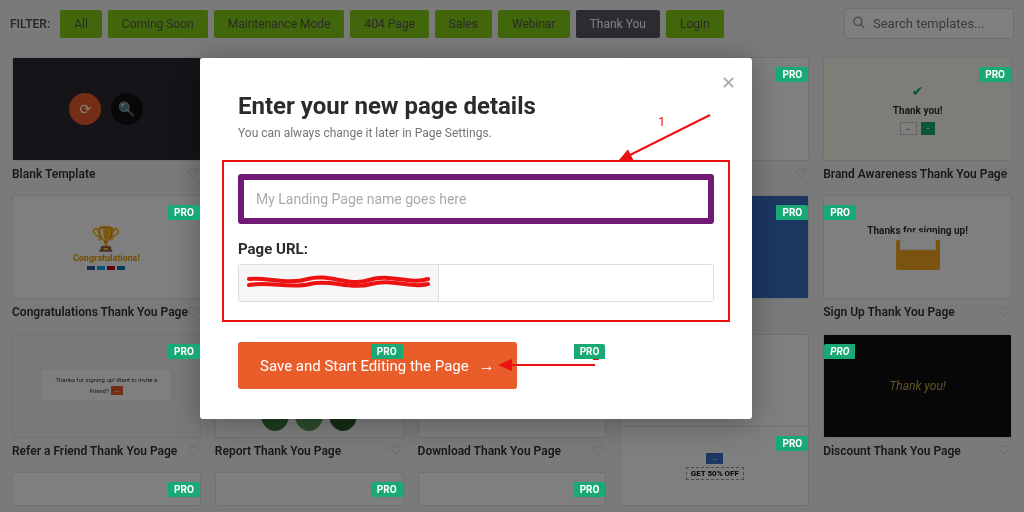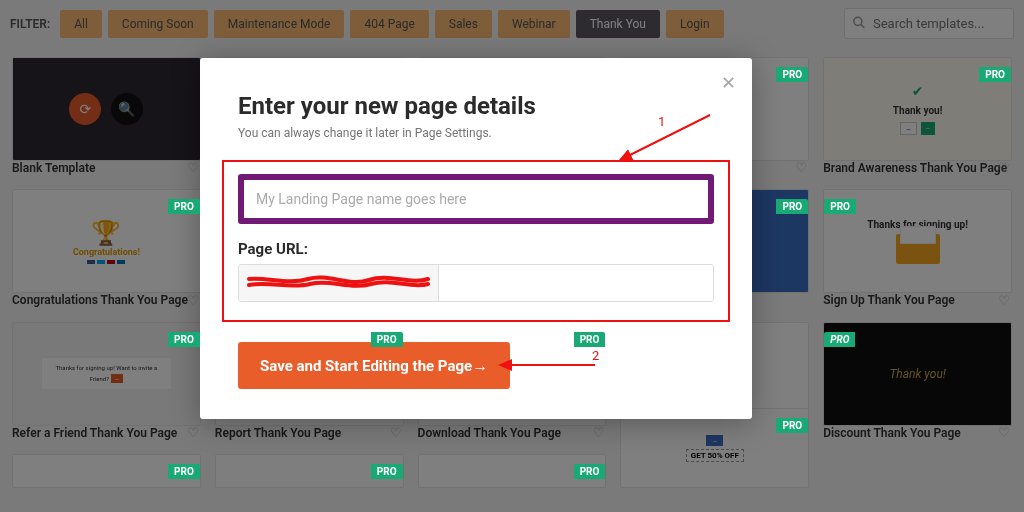--- a/index.html
+++ b/index.html
@@ -1,32 +1,32 @@
 <!DOCTYPE html>
 <html><head>
 <meta charset="utf-8">
 <style>
   * { box-sizing: border-box; margin: 0; padding: 0; font-family: -apple-system, BlinkMacSystemFont, "Segoe UI", Roboto, "Helvetica Neue", Arial, sans-serif; }
   body { width: 1024px; height: 512px; overflow: hidden; background: #f5f5f5; position: relative; }
 
   
   .filter-bar { display: flex; align-items: center; gap: 6px; padding: 8px 10px; font-size: 12px; color: #555; }
   .filter-label { font-weight: 600; color: #555; margin-right: 4px; }
-  .filter-pill { background: #fdba74; border: none; padding: 7px 14px; font-size: 12px; color: #555; cursor: pointer; border-radius: 2px; }
+  .filter-pill { background: #84cc16; border: none; padding: 7px 14px; font-size: 12px; color: #555; cursor: pointer; border-radius: 2px; }
   .filter-pill.active { background: #5a5560; color: #fff; }
   .search-wrap { margin-left: auto; position: relative; width: 170px; }
   .search-wrap .icon { position: absolute; left: 8px; top: 50%; transform: translateY(-50%); color: #999; font-size: 14px; }
   .search-input { width: 100%; padding: 7px 8px 7px 28px; border: 1px solid #ddd; border-radius: 3px; font-size: 13px; }
 
   
   .templates { display: grid; grid-template-columns: repeat(5, 1fr); gap: 14px; padding: 10px 12px; }
   .tpl { position: relative; }
   .tpl .thumb { position: relative; height: 104px; border: 1px solid #e5e5e5; background: #fff; border-radius: 2px; overflow: hidden; }
   .tpl .pro { position: absolute; top: 9px; right: 0; background: #19a974; color: #fff; font-size: 10px; font-weight: 700; padding: 2px 6px; border-top-right-radius: 2px; z-index: 2; }
-  .tpl .title { font-size: 12px; font-weight: 600; color: #333; line-height: 1.2; }
+  .tpl .title { font-size: 12px; font-weight: 600; color: #333; margin-top: 6px; line-height: 1.2; }
   .tpl .fav { position: absolute; right: 2px; bottom: 0; color: #bbb; font-size: 13px; }
 
   
   .thumb.dark { background: #2c2733; display:flex; align-items:center; justify-content:center; gap:10px; }
   .thumb.dark .c1 { width:32px;height:32px;border-radius:50%;background:#e95d2b;color:#fff;display:flex;align-items:center;justify-content:center;font-size:14px; }
   .thumb.dark .c2 { width:32px;height:32px;border-radius:50%;background:#111;color:#fff;display:flex;align-items:center;justify-content:center;font-size:14px; }
   .thumb.congrats { display:flex;flex-direction:column;align-items:center;justify-content:center; }
   .thumb.congrats .cup{font-size:24px;}
   .thumb.congrats .t{font-size:9px;color:#e29a00;font-weight:700;}
   .thumb.congrats .dots{display:flex;gap:2px;margin-top:3px;}
@@ -72,21 +72,21 @@
   .modal .sub { font-size: 12px; color: #757575; margin-bottom: 20px; }
   .form-box { border: 2px solid #e11; padding: 12px 14px 18px; margin: 0 -16px 20px; }
   .field-label { font-size: 15px; font-weight: 700; color: #2b2b2b; margin-bottom: 6px; }
   .text-input { width: 100%; border: 6px solid #701a75; border-radius: 3px; padding: 11px 12px; font-size: 14px; }
   .text-input::placeholder{color:#aaa;}
   .url-row { display:flex; border:1px solid #ddd; border-radius:3px; overflow:hidden; }
   .url-prefix { background:#f6f6f6; padding:10px 8px; border-right:1px solid #ddd; width:200px; position:relative; }
   .url-redact { position:absolute; left:8px; right:8px; top:10px; height:16px; }
   .url-redact svg { width:100%; height:100%; }
   .url-input { flex:1; border:none; padding:10px 12px; font-size:14px; }
-  .save-btn { background: #e95d2b; color: #fff; border: none; border-radius: 3px; padding: 14px 22px; font-size: 15px; font-weight: 700; cursor: pointer; display: inline-flex; align-items: center; }
+  .save-btn { background: #e95d2b; color: #fff; border: none; border-radius: 3px; padding: 14px 22px; font-size: 15px; font-weight: 400; cursor: pointer; display: inline-flex; align-items: center; gap: 10px; }
   .save-btn .arrow { font-size: 16px; }
 
   
   .anno { position: absolute; pointer-events: none; }
   .anno svg { overflow: visible; }
   .anno-label { position:absolute; color:#e11; font-size:13px; }
 
   .field-gap{height:16px;}
 </style>
 </head>

